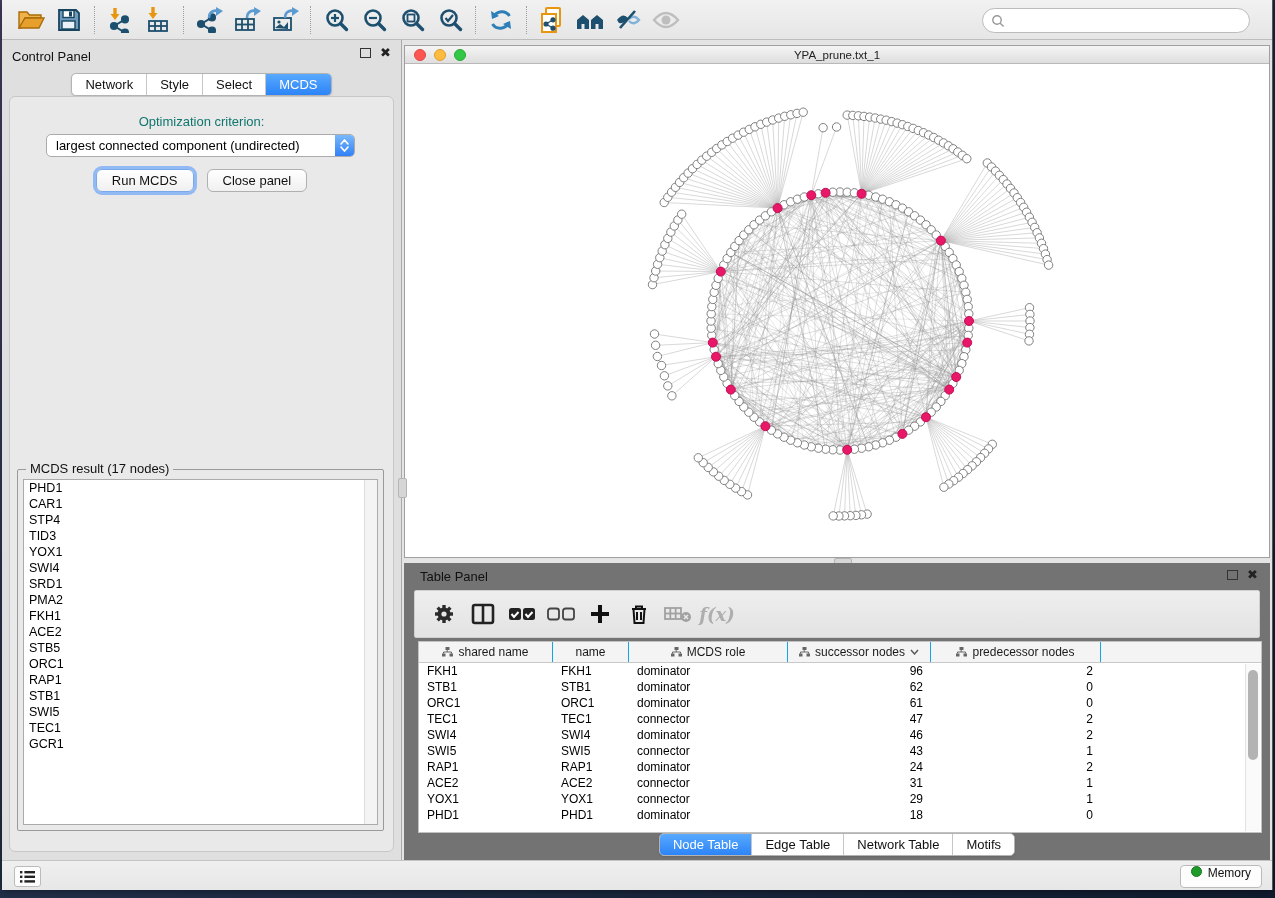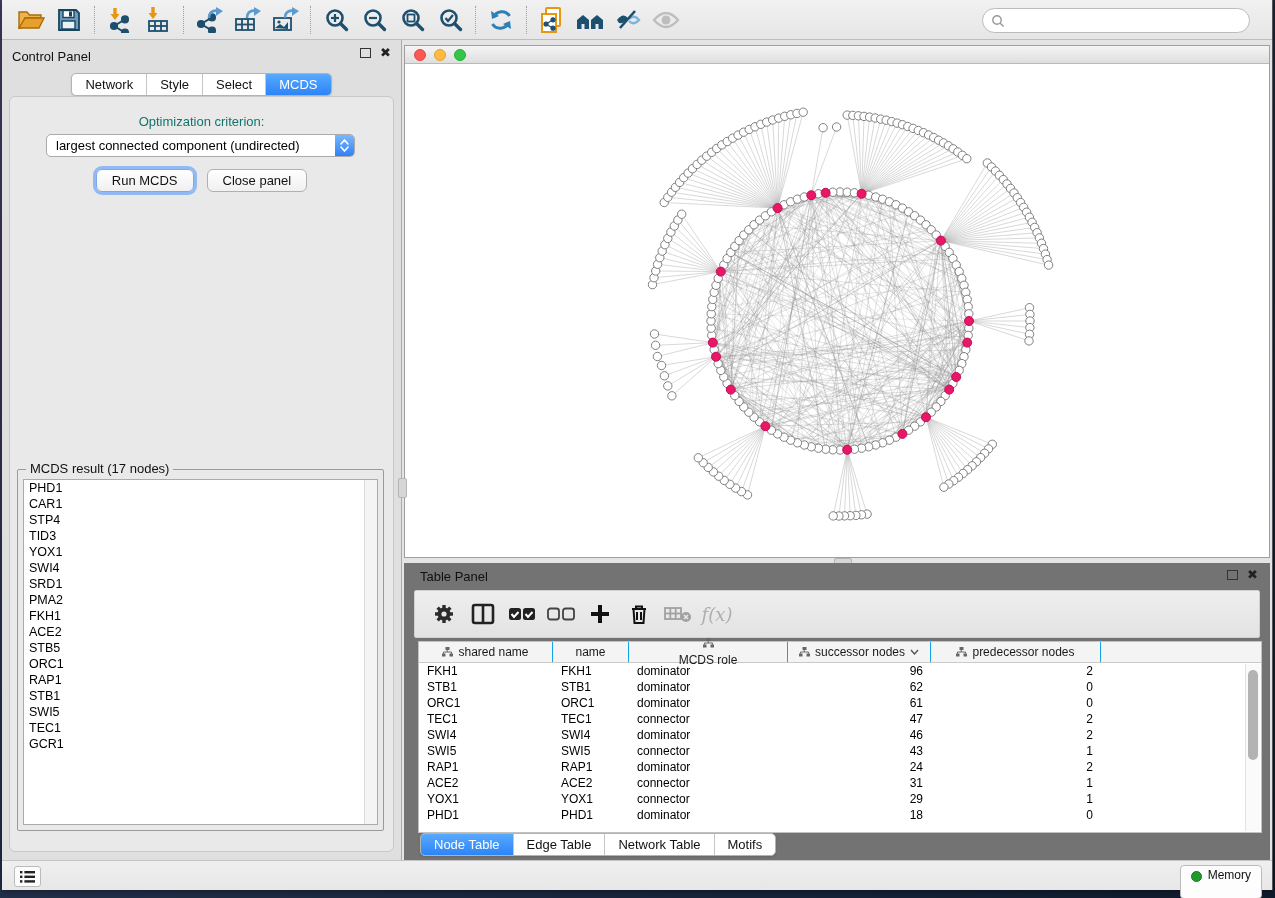--- a/index.html
+++ b/index.html
@@ -115,35 +115,35 @@
   #nt-header { display:flex; height:21px; background:#f4f4f4; border-bottom:1px solid #c9c9c9; }
   .nt-hcell {
     display:flex; align-items:center; justify-content:center; gap:5px;
     font-size:12px; color:#1a1a1a; border-right:1px solid #0ea5e9; position:relative;
   }
   .nt-row { display:flex; height:16px; }
   .nt-cell { font-size:12px; color:#000; padding:0 8px; line-height:16px; white-space:nowrap; overflow:hidden; }
   .nt-cell.num { text-align:right; }
   #nt-scroll { position:absolute; right:1px; top:22px; bottom:1px; width:15px; background:#fafafa; border-left:1px solid #e2e2e2; }
   #nt-thumb { position:absolute; left:2px; top:6px; width:10px; height:90px; background:#b3b3b3; border-radius:5px; }
-  #tp-tabs { position:absolute; left:16px; right:0; top:270px; display:flex; }
+  #tp-tabs { position:absolute; left:0; right:0; top:270px; display:flex; justify-content:center; }
   
   #status-bar {
     position:absolute; left:0; right:0; top:860px; height:30px;
     background:linear-gradient(#efefef,#e7e7e7); border-top:1px solid #c4c4c4;
   }
   #status-list-btn {
     position:absolute; left:12px; top:5px; width:27px; height:21px;
     background:#fdfdfd; border:1px solid #bbb; border-radius:3px;
     display:flex; align-items:center; justify-content:center;
   }
   #memory-btn {
     position:absolute; right:10px; top:4px; height:23px;
     background:#fdfdfd; border:1px solid #bbb; border-radius:4px;
-    display:flex; align-items:flex-end; gap:6px; padding:16px 10px; font-size:12px; color:#111;
+    display:flex; align-items:flex-start; gap:6px; padding:0 10px; font-size:12px; color:#111;
   }
   #memory-dot { width:11px; height:11px; border-radius:50%; background:#1f9b2c; border:1px solid #157a20; }
   svg { display:block; }
 </style>
 </head>
 <body>
 
 <div id="app">
 
   <div id="toolbar">
@@ -403,20 +403,21 @@
               <div class="mcds-item">GCR1</div>
             </div>
           <div id="mcds-scroll"></div>
         </div>
       </div>
     </div>
   </div>
 
   <div id="network-panel">
     <div id="net-titlebar">
+      <div id="net-title">YPA_prune.txt_1</div>
       <div class="lights">
         <span class="light" style="background:#fc5753;border:1px solid #df4744"></span>
         <span class="light" style="background:#fdbc40;border:1px solid #de9f34"></span>
         <span class="light" style="background:#33c748;border:1px solid #27aa35"></span>
       </div>
     </div>
     <div id="net-canvas">
         <svg width="864" height="495">
           <line x1="372.6" y1="144.1" x2="477.6" y2="378.8" stroke="#8f8f8f" stroke-width="0.8" opacity="0.35"></line>
           <line x1="372.6" y1="144.1" x2="329.8" y2="182.4" stroke="#8f8f8f" stroke-width="0.8" opacity="0.35"></line>
@@ -1236,42 +1237,42 @@
  <line x1="1" y1="8.5" x2="17" y2="8.5"></line>
                 <line x1="6.333333333333333" y1="3" x2="6.333333333333333" y2="14"></line>
                 <line x1="11.666666666666666" y1="3" x2="11.666666666666666" y2="14"></line>
               </g>
               <circle cx="22" cy="12" r="5" fill="#9a9a9a"></circle>
               <path d="M20 10 l4 4 M24 10 l-4 4" stroke="#e8e8e8" stroke-width="1.6"></path>
             </svg>
           </span>
         </div>
         <div class="tpt-btn disabled">
-          <span><span style="font-family:'DejaVu Serif',serif;font-style:italic;font-size:18px;color:#a8a8a8;">f(x)</span></span>
+          <span><span style="font-family:'DejaVu Serif',serif;font-style:italic;font-size:18px;color:#a8a8a8;font-weight:bold;">f(x)</span></span>
         </div>
       </div>
     <div id="node-table">
       <div id="nt-header">
           <div class="nt-hcell" style="width: 134px;">
             <span>
               <svg width="11" height="10" viewBox="0 0 11 10">
                 <g fill="#666">
                   <rect x="3.5" y="0" width="4" height="3"></rect>
                   <rect x="0" y="6.5" width="3.5" height="3"></rect>
                   <rect x="7.5" y="6.5" width="3.5" height="3"></rect>
                   <path d="M5.2 3 v2 M1.5 6.5 v-1.5 h8 v1.5" stroke="#666" fill="none" stroke-width="1"></path>
                 </g>
               </svg>
             </span>
             <span>shared name</span>
           </div>
           <div class="nt-hcell" style="width: 76px;">
             <span>name</span>
           </div>
-          <div class="nt-hcell" style="width: 159px; flex-direction: column;">
+          <div class="nt-hcell" style="width: 159px;">
             <span>
               <svg width="11" height="10" viewBox="0 0 11 10">
                 <g fill="#666">
                   <rect x="3.5" y="0" width="4" height="3"></rect>
                   <rect x="0" y="6.5" width="3.5" height="3"></rect>
                   <rect x="7.5" y="6.5" width="3.5" height="3"></rect>
                   <path d="M5.2 3 v2 M1.5 6.5 v-1.5 h8 v1.5" stroke="#666" fill="none" stroke-width="1"></path>
                 </g>
               </svg>
             </span>

